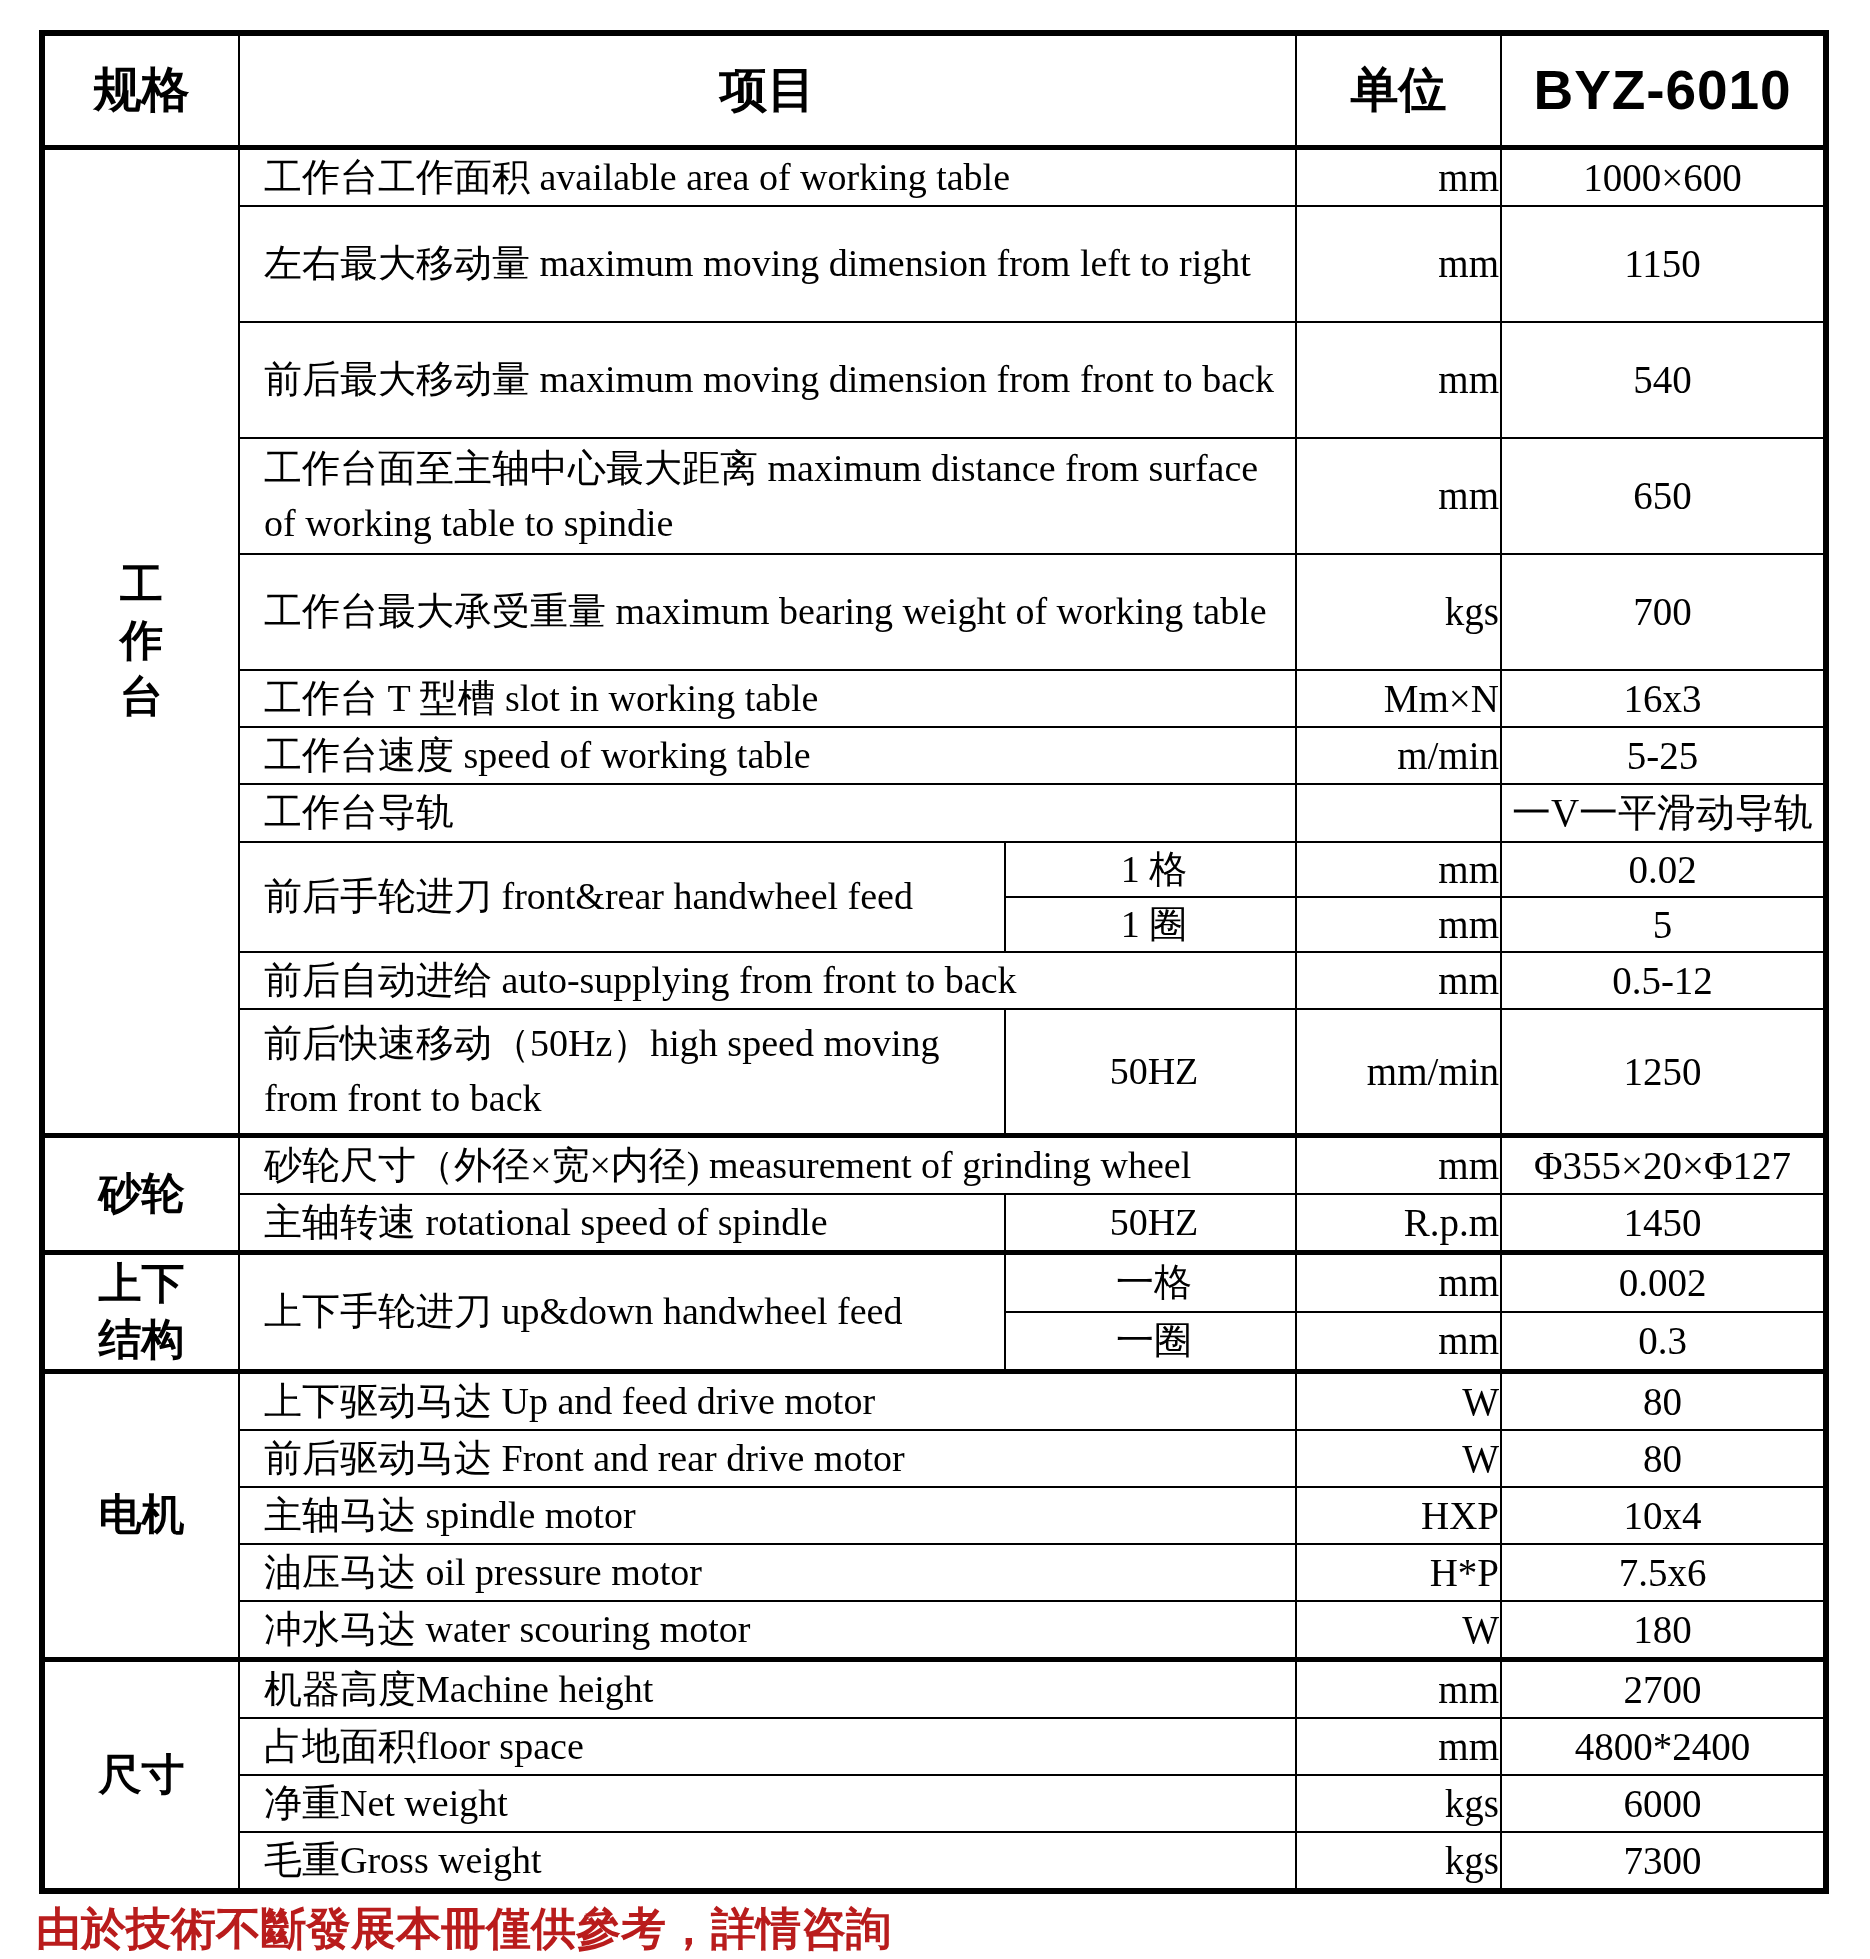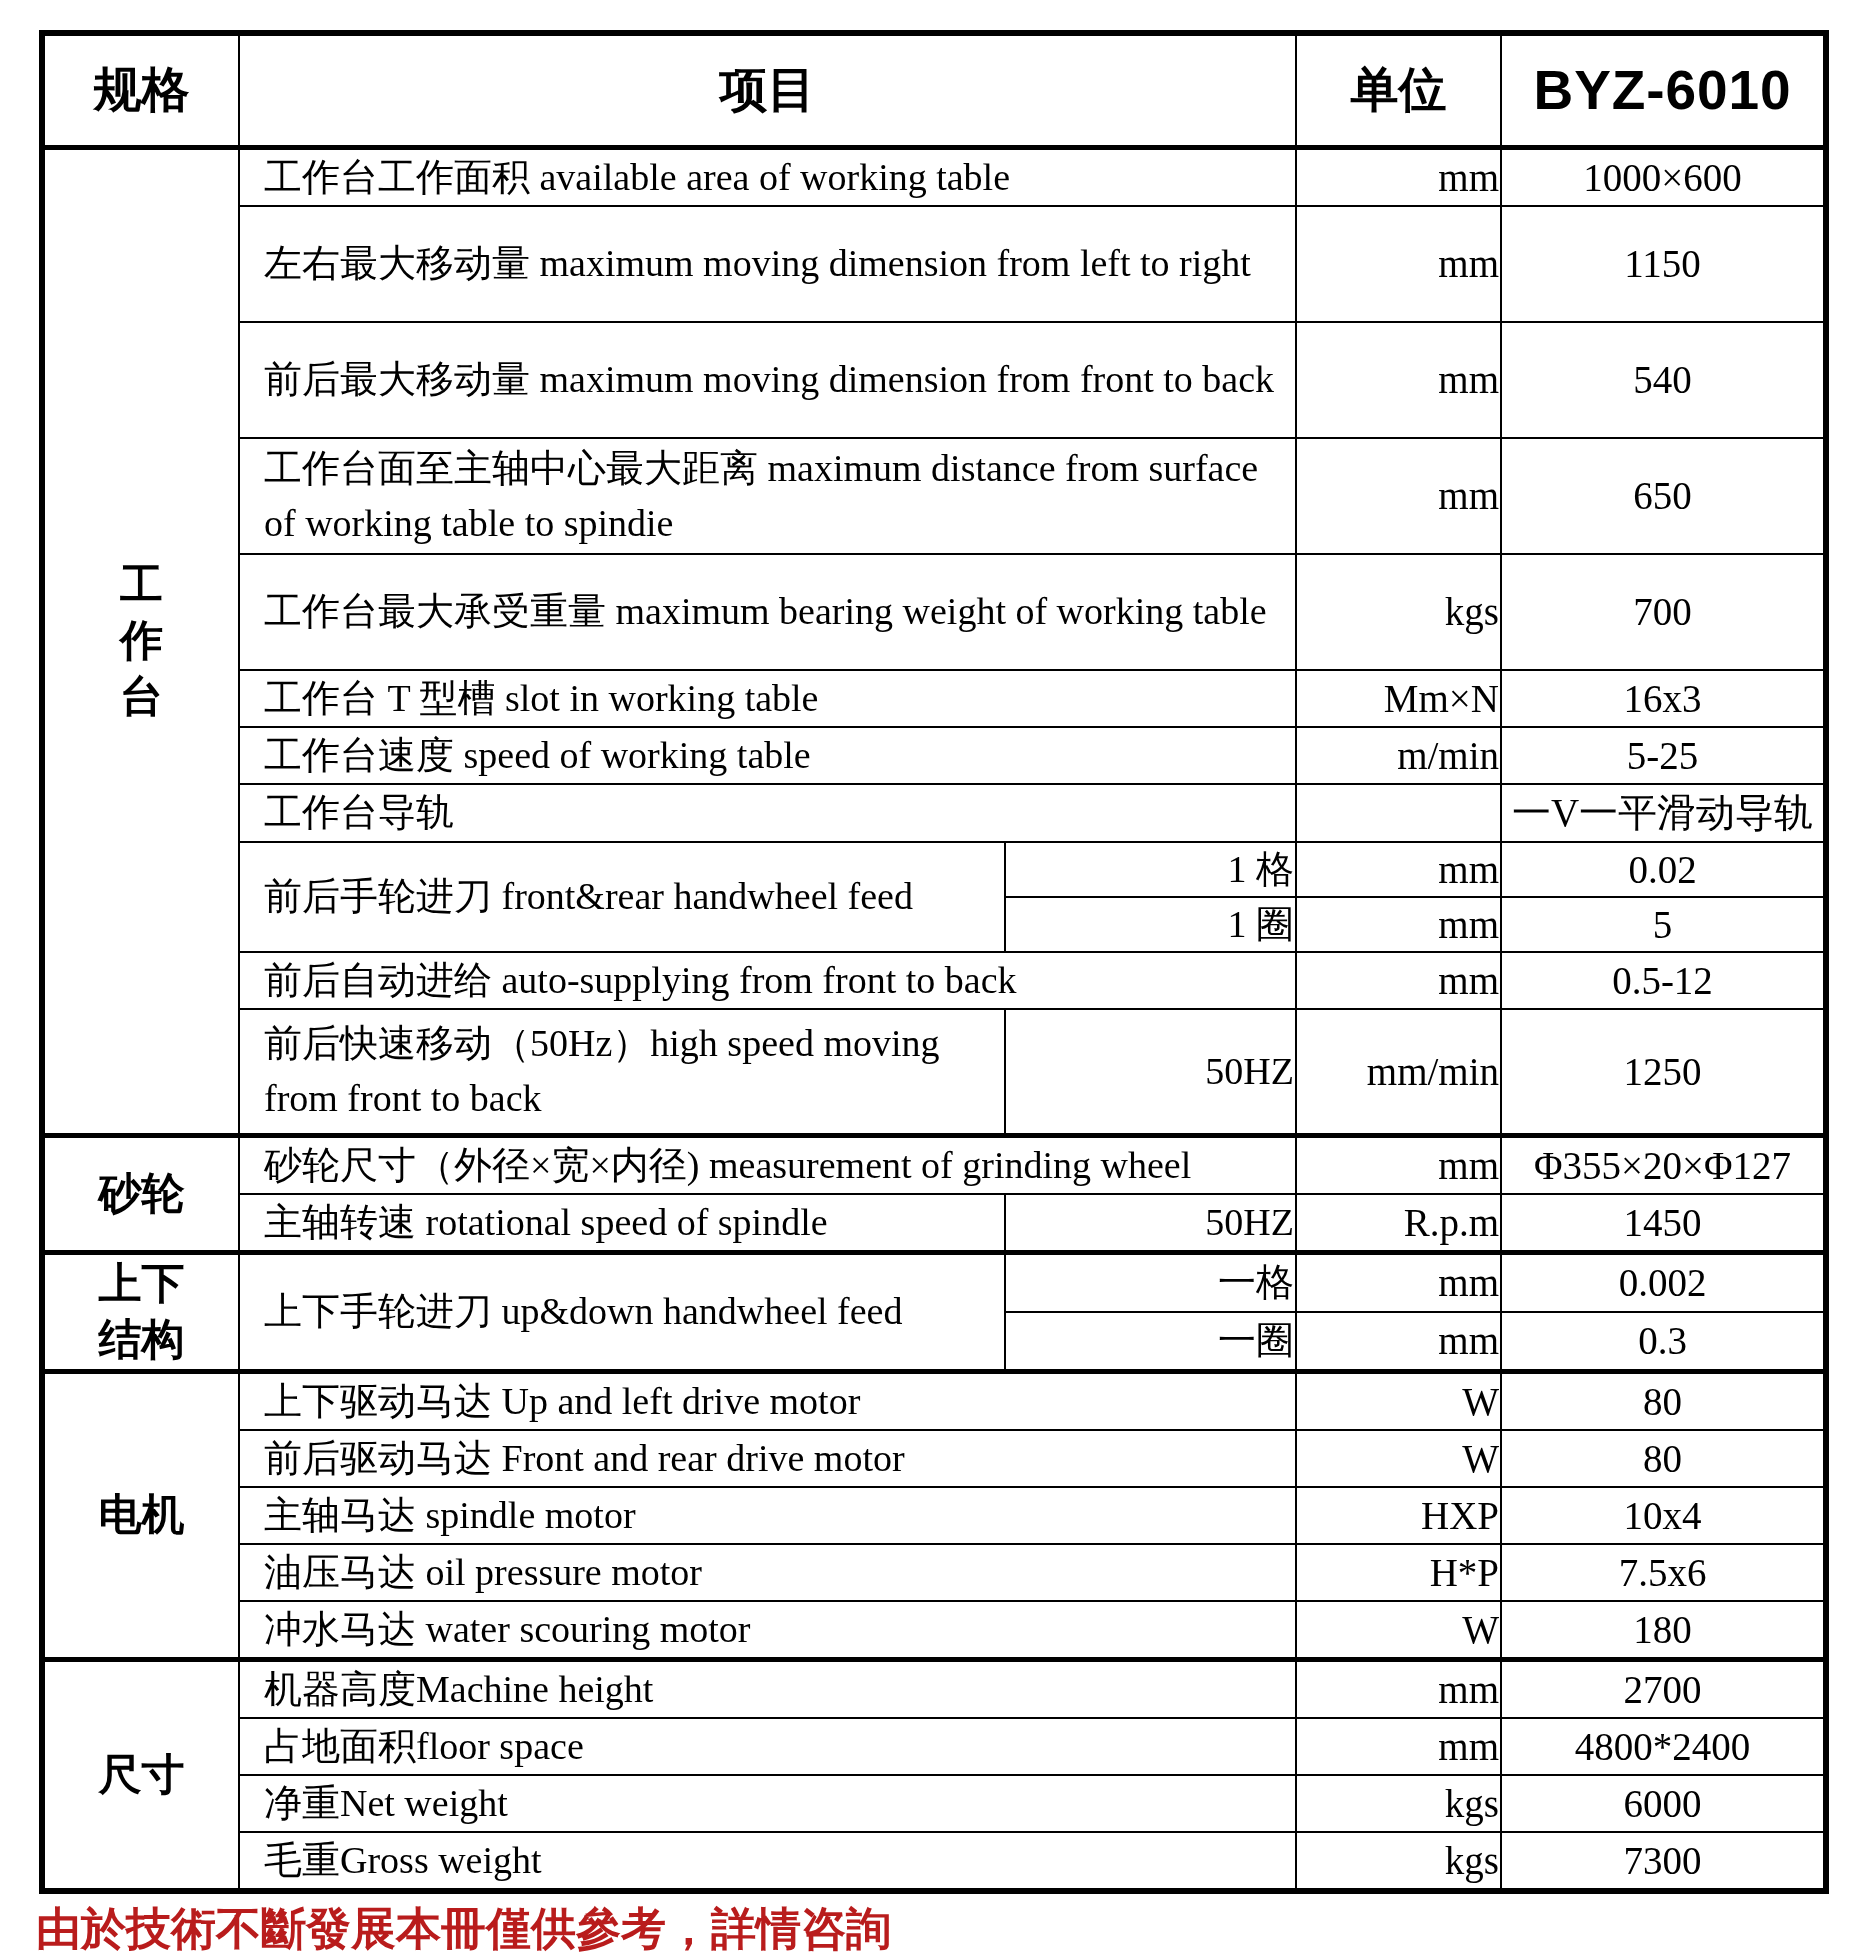--- a/index.html
+++ b/index.html
@@ -28,21 +28,21 @@
   .model{font-size:55px;letter-spacing:0.9px;text-align:center;}
   .sect{
     font-family:"Liberation Sans","DejaVu Sans",sans-serif;
     font-weight:bold;font-size:43px;text-align:center;
     white-space:pre-line;line-height:1.3;
   }
   .item{
     font-size:38px;text-align:left;padding:0 10.3px 0 24px;line-height:55px;
   }
   .sub{
-    font-size:38px;text-align:right;padding-left:8px;line-height:51px;
+    font-size:38px;text-align:center;padding-left:8px;line-height:51px;
   }
   .unit{font-size:39px;text-align:right;}
   .value{font-size:39px;text-align:center;}
   .footer{
     position:absolute;left:36px;top:1899px;width:1798px;
     font-family:"Liberation Sans","DejaVu Sans",sans-serif;
     font-weight:bold;font-size:45px;color:#b91c1c;
   }
 </style>
 </head>
@@ -153,21 +153,21 @@
     <td class="value">0.002</td>
   </tr>
   <tr class="rh-1">
     <td class="sub">一圈</td>
     <td class="unit">mm</td>
     <td class="value">0.3</td>
   </tr>
 
   <tr class="rh-1 sec">
     <td class="sect" rowspan="5">电机</td>
-    <td class="item" colspan="2">上下驱动马达 Up and left drive motor</td>
+    <td class="item" colspan="2">上下驱动马达 Up and feed drive motor</td>
     <td class="unit">W</td>
     <td class="value">80</td>
   </tr>
   <tr class="rh-1">
     <td class="item" colspan="2">前后驱动马达 Front and rear drive motor</td>
     <td class="unit">W</td>
     <td class="value">80</td>
   </tr>
   <tr class="rh-1">
     <td class="item" colspan="2">主轴马达 spindle motor</td>

